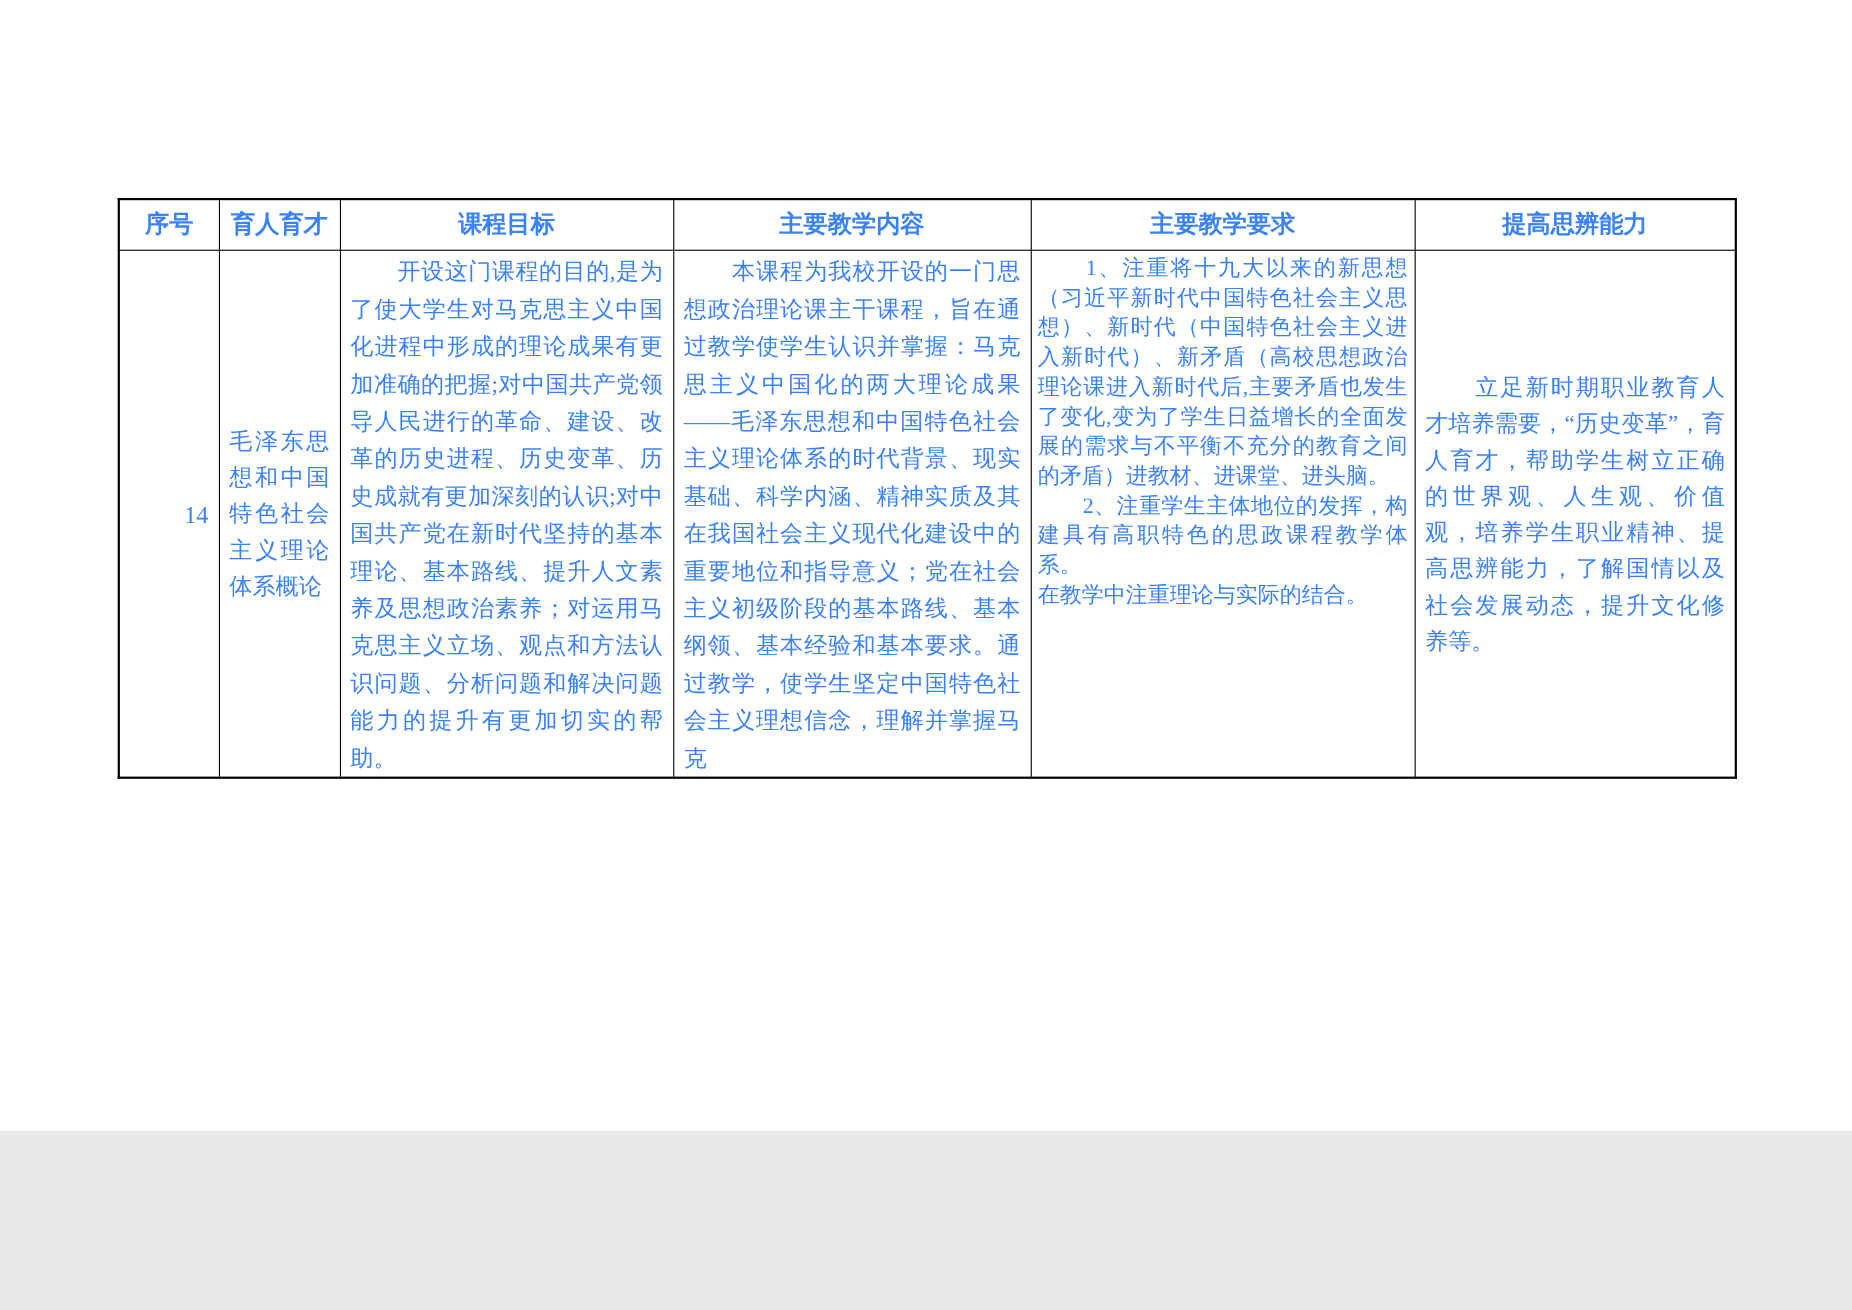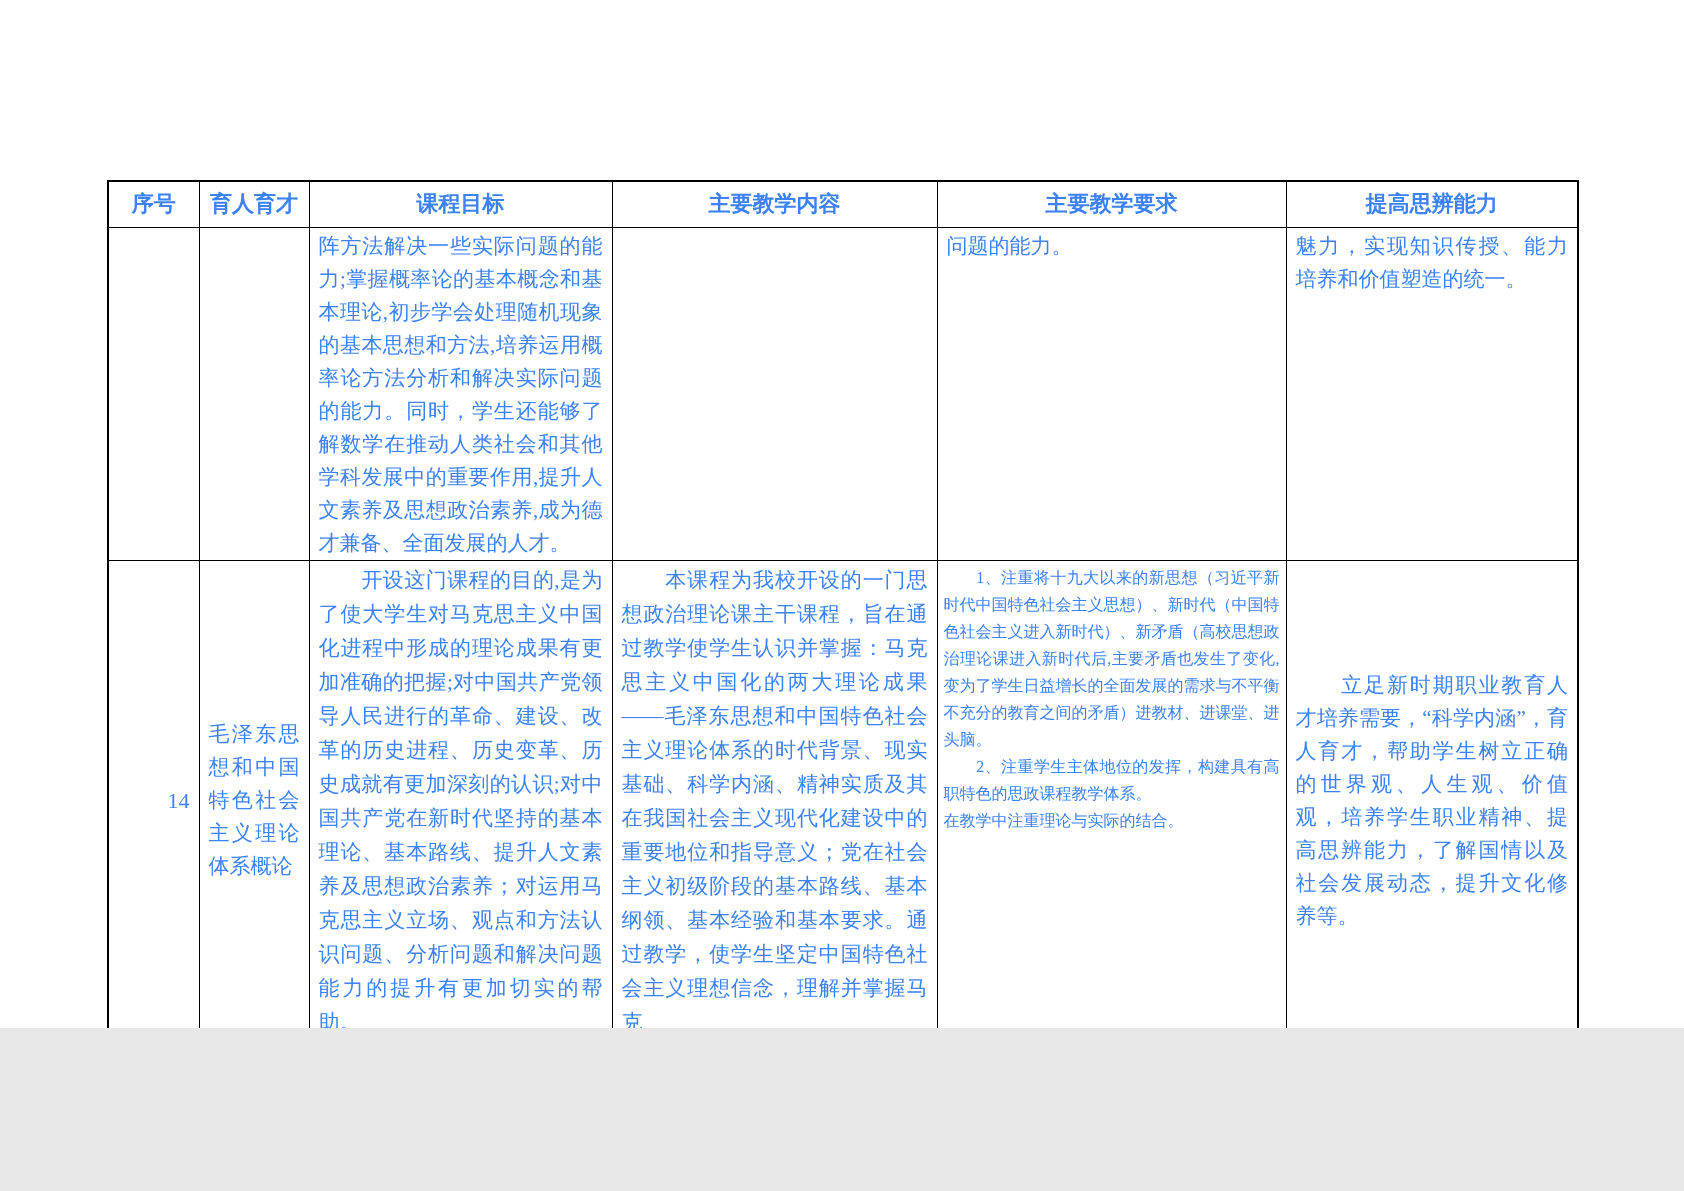--- a/index.html
+++ b/index.html
@@ -41,21 +41,21 @@
     font-size:21px; line-height:33px;
     padding:2px 9px 0 9px;
     text-align:justify;
     white-space:pre-line;
     vertical-align:top;
     word-break:break-all;
   }
   td.seq  { text-align:right; vertical-align:middle; font-size:22px; }
   td.name { vertical-align:middle; }
   td.obj2, td.cont2 { line-height:34px; }
-  td.req2 { font-size:16px; line-height:27px; padding:3px 6px 0 6px;margin-top:16px; }
+  td.req2 { font-size:20px; line-height:27px; padding:3px 6px 0 6px;margin-top:16px; }
   td.ideo2 { vertical-align:middle; }
 
   .page-number {
     position:absolute;
     left:0; right:0; top:1072px;
     text-align:right;
     font-size:21px;
   }
 </style>
 </head>
@@ -76,36 +76,28 @@
       <tr class="hdr">
         <th>序号</th>
         <th>育人育才</th>
         <th>课程目标</th>
         <th>主要教学内容</th>
         <th>主要教学要求</th>
         <th>提高思辨能力</th>
       </tr>
     </thead>
     <tbody>
-      <tr class="r1">
-        <td class="seq"></td>
-        <td class="name"></td>
-        <td>阵方法解决一些实际问题的能力;掌握概率论的基本概念和基本理论,初步学会处理随机现象的基本思想和方法,培养运用概率论方法分析和解决实际问题的能力。同时，学生还能够了解数学在推动人类社会和其他学科发展中的重要作用,提升人文素养及思想政治素养,成为德才兼备、全面发展的人才。</td>
-        <td></td>
-        <td>问题的能力。</td>
-        <td>魅力，实现知识传授、能力培养和价值塑造的统一。</td>
-      </tr>
       <tr class="r2">
         <td class="seq">14</td>
         <td class="name">毛泽东思想和中国特色社会主义理论体系概论</td>
         <td class="obj2">　　开设这门课程的目的,是为了使大学生对马克思主义中国化进程中形成的理论成果有更加准确的把握;对中国共产党领导人民进行的革命、建设、改革的历史进程、历史变革、历史成就有更加深刻的认识;对中国共产党在新时代坚持的基本理论、基本路线、提升人文素养及思想政治素养；对运用马克思主义立场、观点和方法认识问题、分析问题和解决问题能力的提升有更加切实的帮助。</td>
         <td class="cont2">　　本课程为我校开设的一门思想政治理论课主干课程，旨在通过教学使学生认识并掌握：马克思主义中国化的两大理论成果——毛泽东思想和中国特色社会主义理论体系的时代背景、现实基础、科学内涵、精神实质及其在我国社会主义现代化建设中的重要地位和指导意义；党在社会主义初级阶段的基本路线、基本纲领、基本经验和基本要求。通过教学，使学生坚定中国特色社会主义理想信念，理解并掌握马克</td>
         <td class="req2">　　1、注重将十九大以来的新思想（习近平新时代中国特色社会主义思想）、新时代（中国特色社会主义进入新时代）、新矛盾（高校思想政治理论课进入新时代后,主要矛盾也发生了变化,变为了学生日益增长的全面发展的需求与不平衡不充分的教育之间的矛盾）进教材、进课堂、进头脑。
 　　2、注重学生主体地位的发挥，构建具有高职特色的思政课程教学体系。
 在教学中注重理论与实际的结合。</td>
-        <td class="ideo2">　　立足新时期职业教育人才培养需要，“科学内涵”，育人育才，帮助学生树立正确的世界观、人生观、价值观，培养学生职业精神、提高思辨能力，了解国情以及社会发展动态，提升文化修养等。</td>
+        <td class="ideo2">　　立足新时期职业教育人才培养需要，“历史变革”，育人育才，帮助学生树立正确的世界观、人生观、价值观，培养学生职业精神、提高思辨能力，了解国情以及社会发展动态，提升文化修养等。</td>
       </tr>
     </tbody>
   </table>
 
   <div class="page-number">23</div>
 
 </div>
 
 </body></html>

